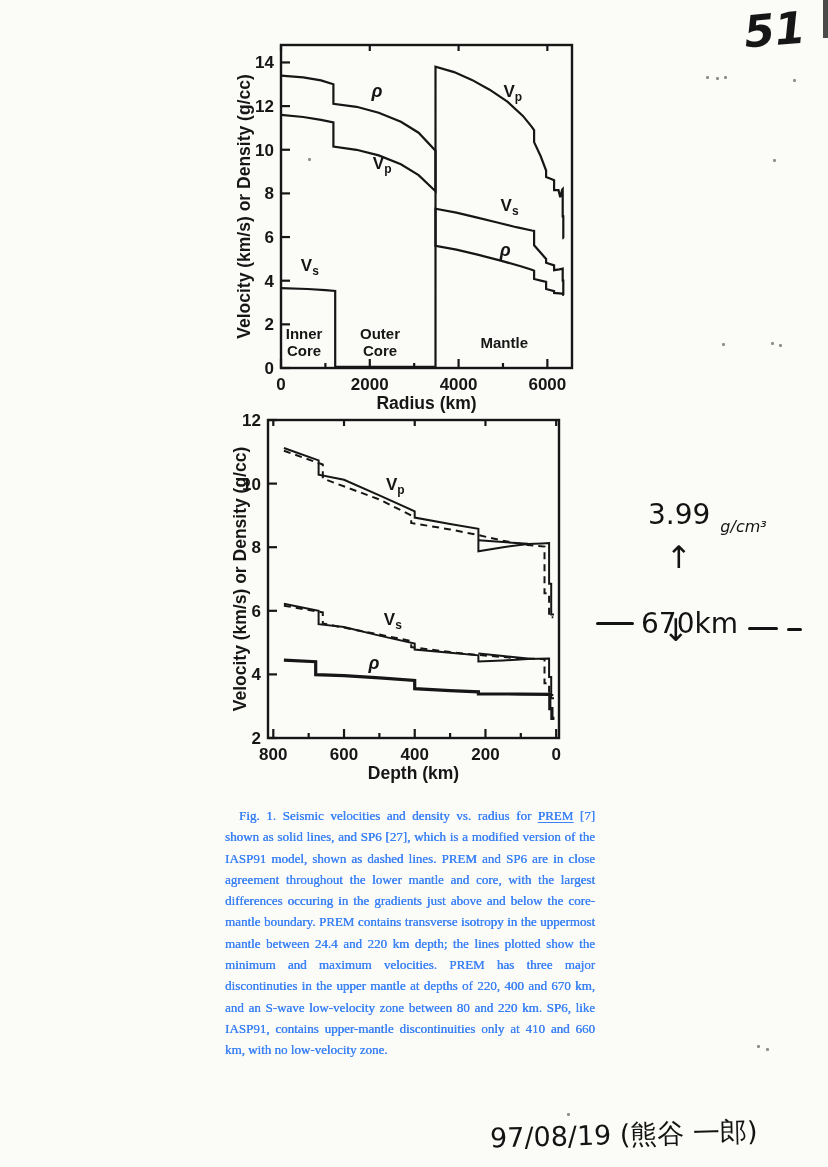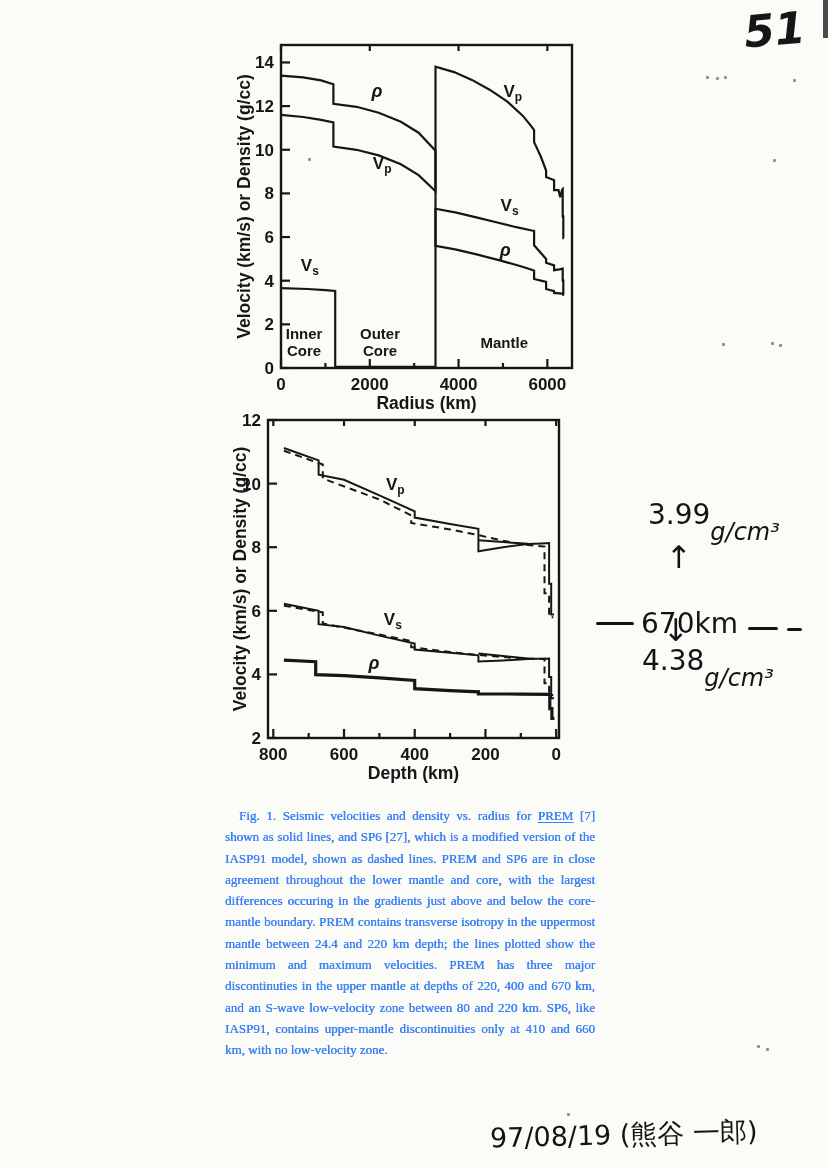--- a/index.html
+++ b/index.html
@@ -13,21 +13,21 @@
   .axlab{font-size:17.5px;font-weight:bold;}
   .serlab{font-size:17px;font-weight:bold;}
   .serlab.it{font-style:italic;font-size:18px;}
   .reglab{font-size:15px;font-weight:bold;}
   .pagenum{position:absolute;left:744px;top:4px;font-size:44px;font-weight:bold;font-style:italic;
            font-family:"DejaVu Sans",sans-serif;transform:rotate(-5deg);}
   .edge-strip{position:absolute;right:0;top:0;width:5px;height:38px;background:#4a4a4a;}
   .hw{position:absolute;font-family:"DejaVu Sans",sans-serif;color:#131313;}
   .hw-upper{left:648px;top:498px;font-size:28px;}
   .hw-lower{left:642px;top:644px;font-size:28px;}
-  .hw-unit{font-style:italic;font-size:24px;position:relative;top:16px;}
+  .hw-unit{font-style:italic;font-size:16px;margin-left:10px;position:relative;top:8px;}
   .hw-up{left:666px;top:539px;font-size:31px;}
   .hw-down{left:663px;top:612px;font-size:31px;}
   .hw-boundary{left:596px;top:583px;font-size:28px;display:flex;align-items:center;margin-top:24px;}
   .dash{height:0;border-top:3px solid #131313;border-radius:2px;display:inline-block;}
   .dash-l{width:38px;margin-right:7px;}
   .dash-r1{width:30px;margin-left:10px;margin-top:10px;}
   .dash-r2{width:15px;margin-left:9px;margin-top:12px;}
   .caption{position:absolute;left:211px;top:791px;width:370px;margin:14px;
            font-family:"Liberation Serif",serif;font-size:13px;line-height:21.3px;color:#3b82f6;
            text-align:justify;text-indent:14px;text-shadow:0.35px 0 0 currentColor;}
@@ -147,23 +147,20 @@
     <span>3.99</span><span class="hw-unit">g/cm³</span>
   </div>
   <div class="hw hw-up">↑</div>
   <div class="hw hw-boundary">
     <span class="dash dash-l"></span>
       <span>670km</span>
       <span class="dash dash-r1"></span>
       <span class="dash dash-r2"></span>
   </div>
   <div class="hw hw-down">↓</div>
-  <div class="hw hw-lower">
-    <span>4.38</span><span class="hw-unit">g/cm³</span>
-  </div>
 
   <p class="caption"><span>Fig.  1.</span><span>  Seismic velocities and density vs. radius for </span><span class="u">PREM</span><span> [7] shown as solid lines, and SP6 [27], which is a modified version of the IASP91 model, shown as dashed lines.  PREM and SP6 are in close agreement throughout the lower mantle and core, with the largest differences occuring in the gradients just above and below the core-mantle boundary.  PREM contains transverse isotropy in the uppermost mantle between 24.4 and 220 km depth; the lines plotted show the minimum and maximum velocities.  PREM has three major discontinuties in the upper mantle at depths of 220, 400 and 670 km, and an S-wave low-velocity zone between 80 and 220 km.  SP6, like IASP91, contains upper-mantle discontinuities only at 410 and 660 km, with no low-velocity zone.</span></p>
 
   <div class="datenote">97/08/19 (熊谷 一郎)</div>
 
   <div class="speck" style="left:706px;top:76px"></div>
   <div class="speck" style="left:716px;top:77px"></div>
   <div class="speck" style="left:724px;top:76px"></div>
   <div class="speck" style="left:793px;top:79px"></div>
   <div class="speck" style="left:773px;top:159px"></div>

